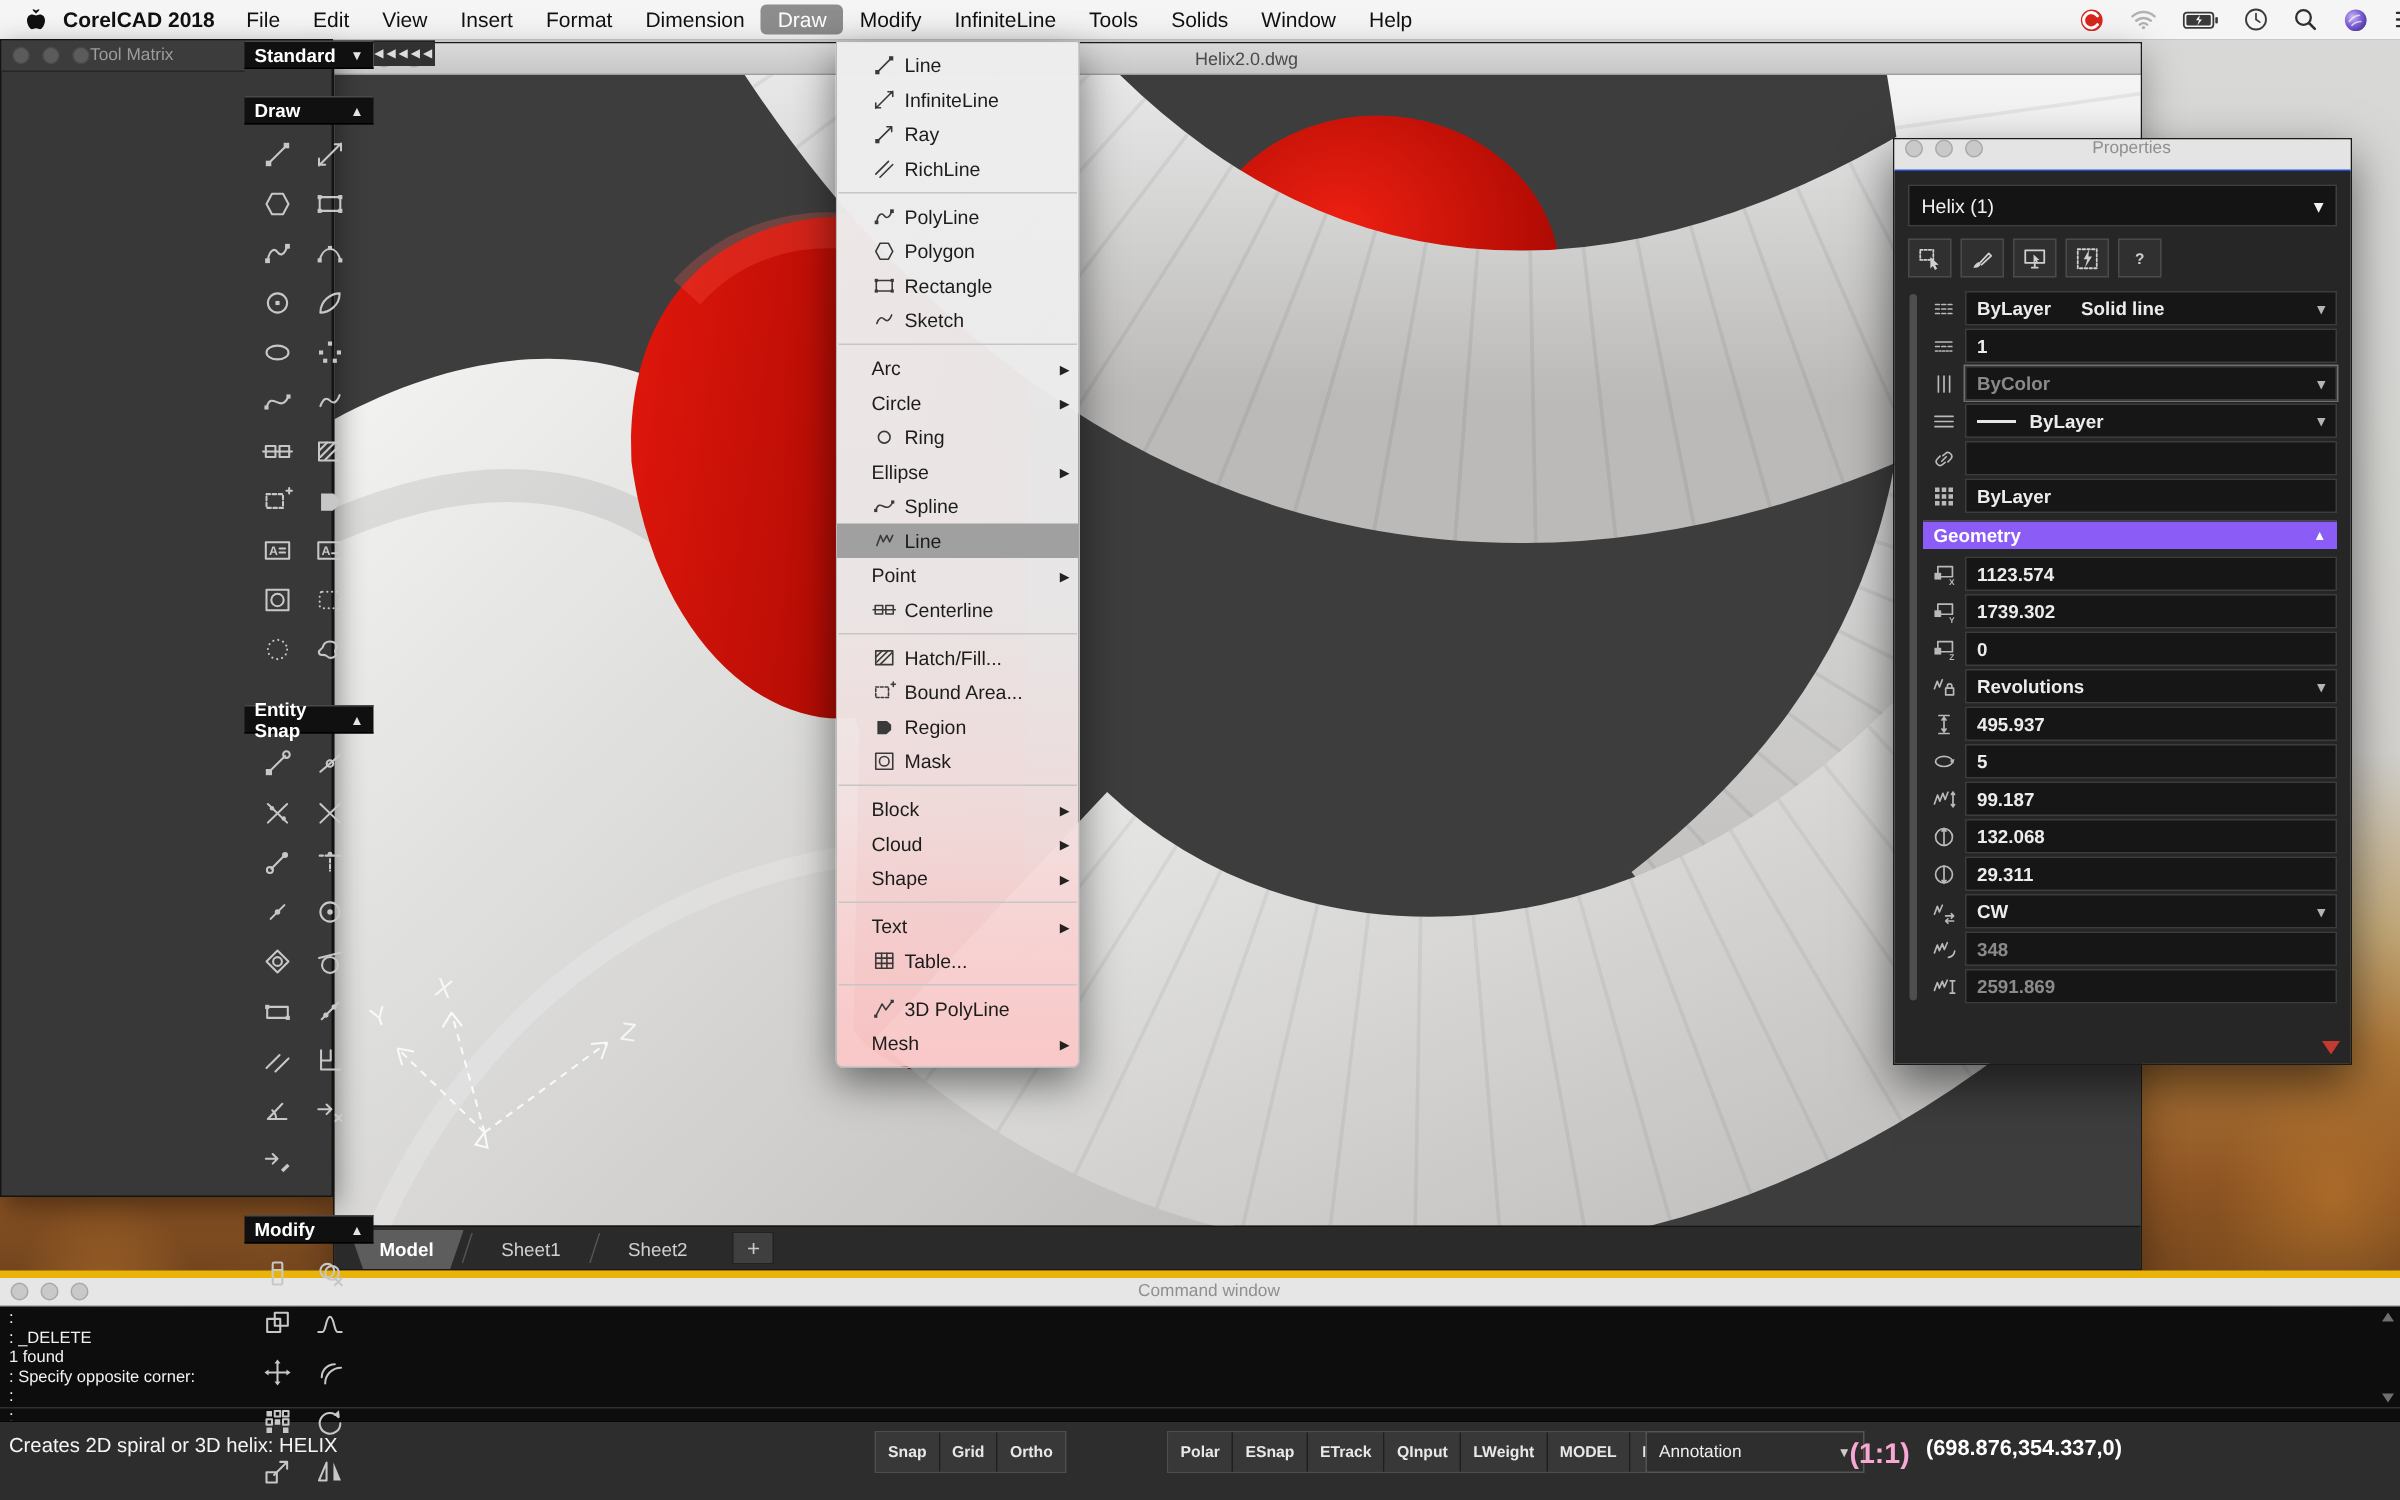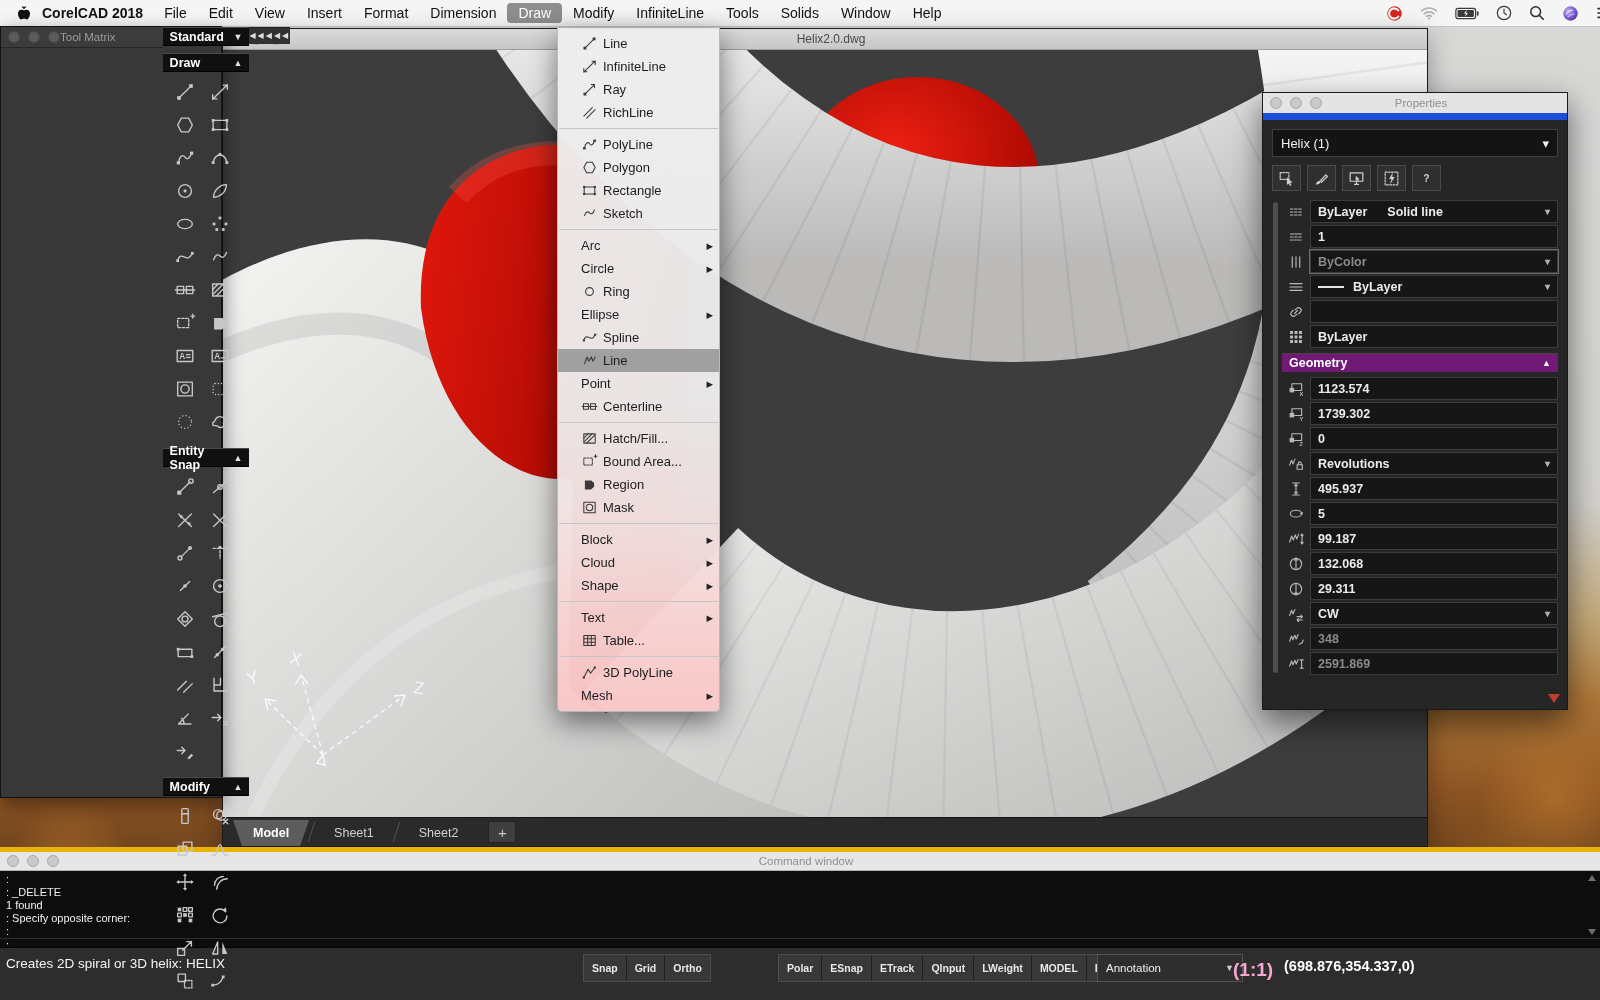--- a/index.html
+++ b/index.html
@@ -25,21 +25,21 @@
   #menu-status .sic{display:flex;align-items:center}
   
   #toolmatrix{left:0;top:26px;width:222px;height:772px;background:#383838;border:1px solid #141414;
     z-index:30;box-shadow:2px 6px 18px rgba(0,0,0,.45);display:flex;flex-direction:row}
   .ttitle{height:20px;background:#3c3c3c;border-bottom:1px solid #262626;display:flex;align-items:center;padding:0 7px;flex:none}
   .dots{display:flex;gap:8px}
   .dots i{width:10px;height:10px;border-radius:50%;display:block}
   .dots.dark i{background:#5b5b5b;border:1px solid #474747}
   .dots.light i{background:#c9c9c9;border:1px solid #a9a9a9}
   .ttitle .tlab{flex:1;text-align:center;color:#9c9c9c;font-size:11.5px;margin-right:40px}
-  .tsec{margin-bottom:7px}
+  .tsec{margin-bottom:18px}
   .thead{height:17px;background:#101010;color:#fff;font-size:12.5px;font-weight:bold;
     display:flex;align-items:center;padding:0 7px;border-top:1px solid #4a4a4a;border-bottom:1px solid #000}
   .thead .tarr{margin-left:auto;font-size:9px;color:#e3e3e3}
   .tgrid{display:flex;flex-wrap:wrap;padding:3px 5px}
   .tcell{width:35px;height:33px;display:flex;align-items:center;justify-content:center;color:#c7c7c7;cursor:default}
   #tm-spacer{flex:1}
   #tm-collapse{height:16px;text-align:center;color:#ddd;font-size:8px;letter-spacing:2px;line-height:16px;background:#313131;border-top:1px solid #222}
   
   #docwin{left:222px;top:28px;width:1206px;height:819px;border:1px solid #1a1a1a;z-index:10;
     display:flex;flex-direction:column;box-shadow:0 8px 24px rgba(0,0,0,.35)}
@@ -60,41 +60,41 @@
     border:1px solid #b9b9b9;border-top:none;box-shadow:0 10px 28px rgba(0,0,0,.5);border-radius:0 0 5px 5px}
   .ditem{height:23px;display:flex;align-items:center;padding:0 6px 0 23px;font-size:13px;color:#1c1c1c;cursor:default}
   .ditem.hl{background:#a0a0a0}
   .dicon{width:22px;display:flex;align-items:center;color:#3a3a3a;flex:none}
   .dlabel{white-space:nowrap}
   .darrow{margin-left:auto;font-size:8.5px;color:#222}
   .dsep{height:1px;background:#c6c6c6;margin:4px 1px}
   
   #propwin{left:1262px;top:92px;width:306px;height:618px;border:1px solid #1a1a1a;z-index:32;
     display:flex;flex-direction:column;box-shadow:0 12px 30px rgba(0,0,0,.55)}
-  #proptitle{height:20px;background:#e4e4e4;border-bottom:7px solid #1d4ed8;display:flex;align-items:center;padding:0 7px;flex:none}
+  #proptitle{height:20px;background:#e4e4e4;border-bottom:1px solid #1d4ed8;display:flex;align-items:flex-start;padding:0 7px;flex:none}
   #proptitle .plab{flex:1;text-align:center;color:#8f8f8f;font-size:11.5px;margin-right:40px}
   #propbody{flex:1;background:#262626;padding:9px 9px 4px 9px;position:relative;overflow:hidden}
   #propsel{height:26px;background:#141414;border:1px solid #3f3f3f;display:flex;align-items:center;
     padding:0 8px;color:#f2f2f2;font-size:13px;font-weight:normal}
   #propsel .pdd{margin-left:auto}
   #proptools{display:flex;gap:6px;margin:8px 0 9px 0}
   .ptool{width:27px;height:24px;background:#303030;border:1px solid #4a4a4a;display:flex;align-items:center;
     justify-content:center;color:#cfcfcf;cursor:default}
   #proprows{position:relative;padding-left:10px}
   .vtrack{position:absolute;left:1px;top:2px;bottom:2px;width:5px;background:#4e4e4e;border-radius:3px}
   .prow{display:flex;align-items:center;height:23px;margin-bottom:2px}
   .picon{width:28px;display:flex;justify-content:center;color:#b9b9b9;flex:none}
   .pfield{flex:1;height:21px;background:#161616;border:1px solid #3c3c3c;display:flex;align-items:center;
     padding:0 7px;color:#ececec;font-size:12.5px;font-weight:bold;min-width:0}
   .pfield.dis{color:#8a8a8a}
   .pfield.foc{box-shadow:0 0 0 1px #6e6e6e}
   .pfield .pdd{margin-left:auto;color:#b5b5b5;font-size:10px}
   .pval2{margin-left:20px}
   .lsample{display:inline-block;width:26px;border-top:2px solid #e6e6e6;margin-right:9px}
-  .psec{height:18px;background:#701a75;color:#fff;font-size:12.5px;font-weight:bold;display:flex;
+  .psec{height:18px;background:#8b5cf6;color:#fff;font-size:12.5px;font-weight:bold;display:flex;
     align-items:center;padding:0 7px;margin:5px 0 5px 0;border-top:1px solid #444}
   .psec .tarr{margin-left:auto;font-size:9px}
   .reddown{position:absolute;right:7px;bottom:6px;width:0;height:0;border-left:6px solid transparent;
     border-right:6px solid transparent;border-top:9px solid #c23b2e}
   
   #cmdwin{left:0;top:847px;width:1600px;height:100px;z-index:20;border-top:5px solid #eab308;display:flex;flex-direction:column}
   #cmdtitle{height:18px;background:#e6e6e6;border-bottom:1px solid #b5b5b5;display:flex;align-items:center;padding:0 7px;flex:none}
   #cmdtitle .clab{flex:1;text-align:center;color:#8f8f8f;font-size:11.5px;margin-right:40px}
   #console{flex:1;background:#0d0d0d;color:#f2f2f2;font-size:11px;line-height:13px;padding:2px 0 0 6px;position:relative}
   #cmdprompt{height:13px;border-top:1px solid #303030;background:#0d0d0d;color:#f2f2f2;font-size:11px;

